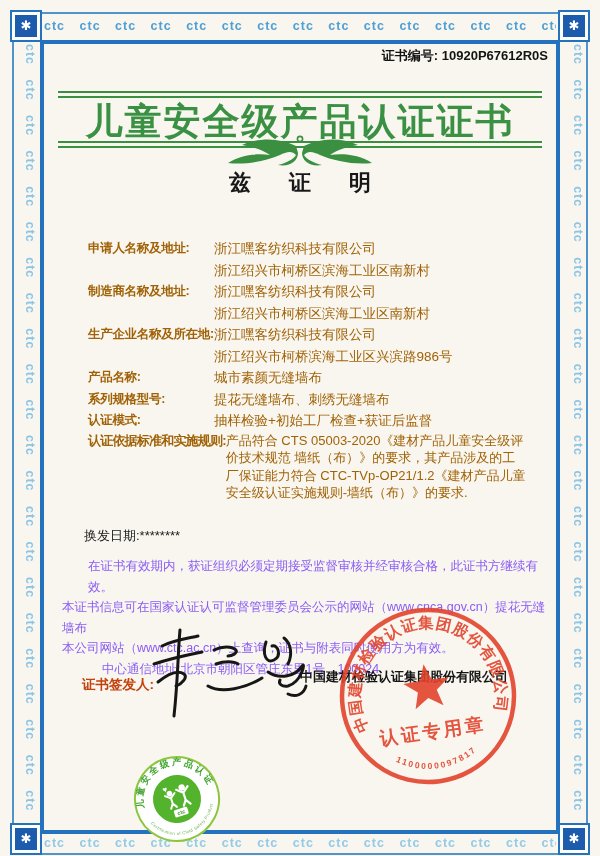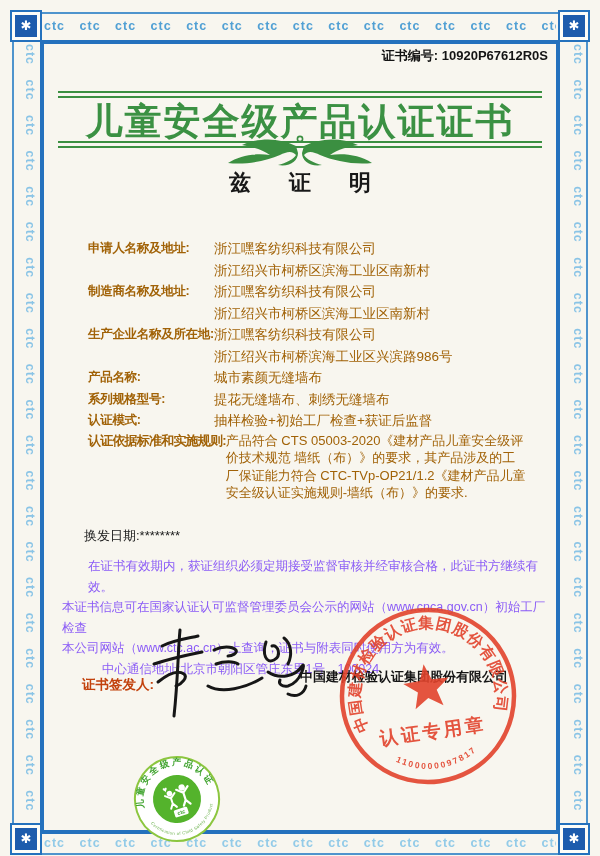--- a/index.html
+++ b/index.html
@@ -145,21 +145,21 @@
         <div>厂保证能力符合 CTC-TVp-OP21/1.2《建材产品儿童</div>
         <div>安全级认证实施规则-墙纸（布）》的要求.</div>
       </div>
     </div>
   </div>
 
   <div class="date-reissue">换发日期:********</div>
 
   <div class="notice">
     <div class="ind1">在证书有效期内，获证组织必须定期接受监督审核并经审核合格，此证书方继续有效。</div>
-    <div>本证书信息可在国家认证认可监督管理委员会公示的网站（www.cnca.gov.cn）初始工厂检查</div>
+    <div>本证书信息可在国家认证认可监督管理委员会公示的网站（www.cnca.gov.cn）提花无缝墙布</div>
     <div>本公司网站（www.ctc.ac.cn）上查询，证书与附表同时使用方为有效。</div>
     <div class="ind2">中心通信地址:北京市朝阳区管庄东里1号　100024</div>
   </div>
 
   <div class="signer-label">证书签发人:</div>
   <svg class="signature" width="175" height="95" viewBox="0 0 175 95">
     <g fill="none" stroke="#161616" stroke-width="3" stroke-linecap="round" stroke-linejoin="round">
       <path d="M42,6 C40,26 40,56 36,92"></path>
       <path d="M24,22 C36,16 52,14 60,12"></path>
       <path d="M16,40 C34,34 54,30 64,28"></path>

